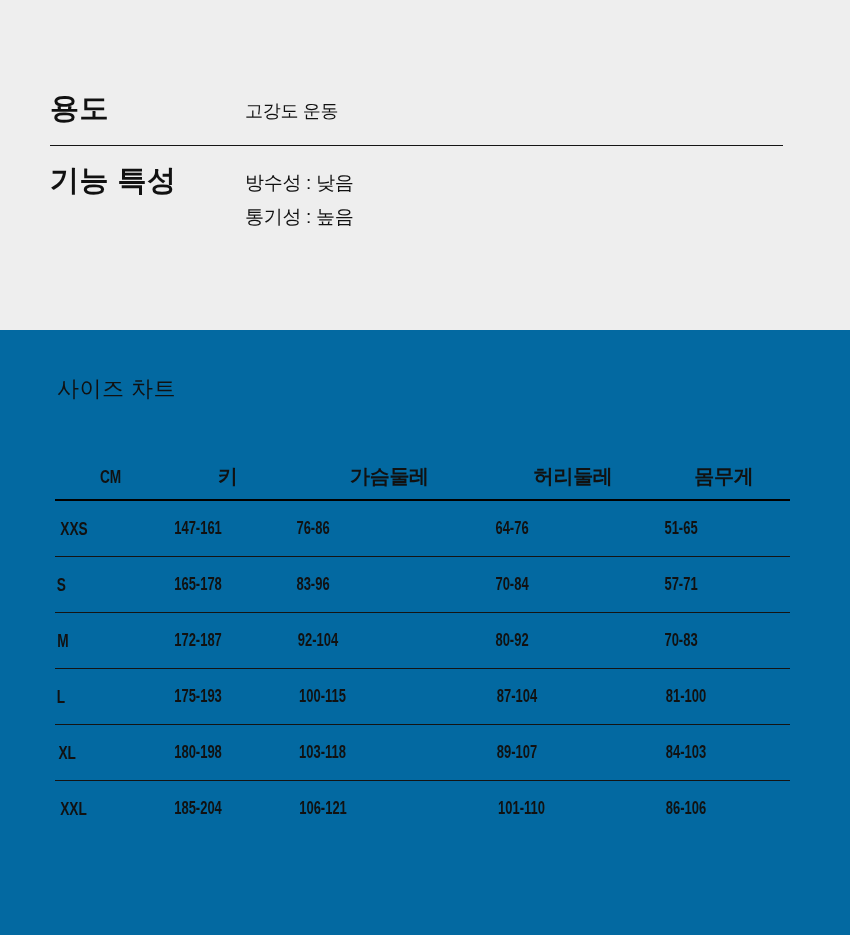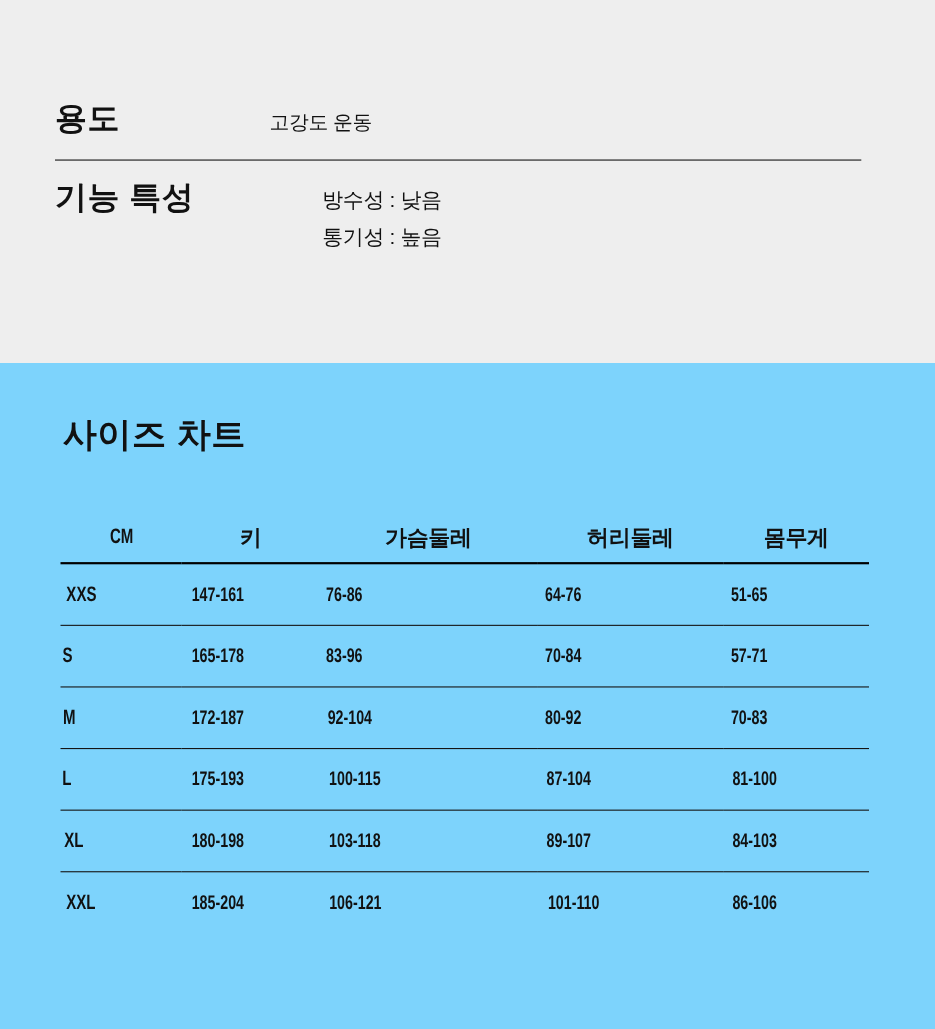--- a/index.html
+++ b/index.html
@@ -5,21 +5,21 @@
   html, body { margin: 0; padding: 0; }
   body {
     font-family: "Liberation Sans", "DejaVu Sans", sans-serif;
     color: #111111;
     background: #ffffff;
   }
   .page {
     position: relative;
     width: 850px;
     height: 935px;
-    background: #7dd3fc;
+    background: #0369a1;
     overflow: hidden;
   }
 
   
   .top-panel {
     height: 330px;
     background: #eeeeee;
     box-sizing: border-box;
   }
   .panel-inner {
@@ -30,21 +30,20 @@
     display: flex;
     align-items: flex-start;
     padding-top: 92px;
     padding-bottom: 20px;
     border-bottom: 1.5px solid #151515;
   }
   .features-row {
     display: flex;
     align-items: flex-start;
     padding-top: 18px;
-    gap: 48px;
   }
   .spec-label {
     width: 195px;
     flex: 0 0 195px;
     font-size: 29px;
     font-weight: 700;
     line-height: 1.15;
     letter-spacing: 0.5px;
   }
   .spec-value {
@@ -56,22 +55,22 @@
   .feature-line {
     font-size: 19px;
     line-height: 34px;
     letter-spacing: -0.3px;
   }
 
   
   .size-section { padding-top: 44px; }
   .size-title {
     margin: 0 0 0 57px;
-    font-size: 31px;
-    font-weight: 700;
+    font-size: 22px;
+    font-weight: 400;
     letter-spacing: 0.5px;
   }
   .size-table {
     margin: 49px 0 0 55px;
     width: 735px;
     border-collapse: collapse;
     table-layout: fixed;
   }
   .size-table col.c1 { width: 15%; }
   .size-table col.c2 { width: 17%; }

